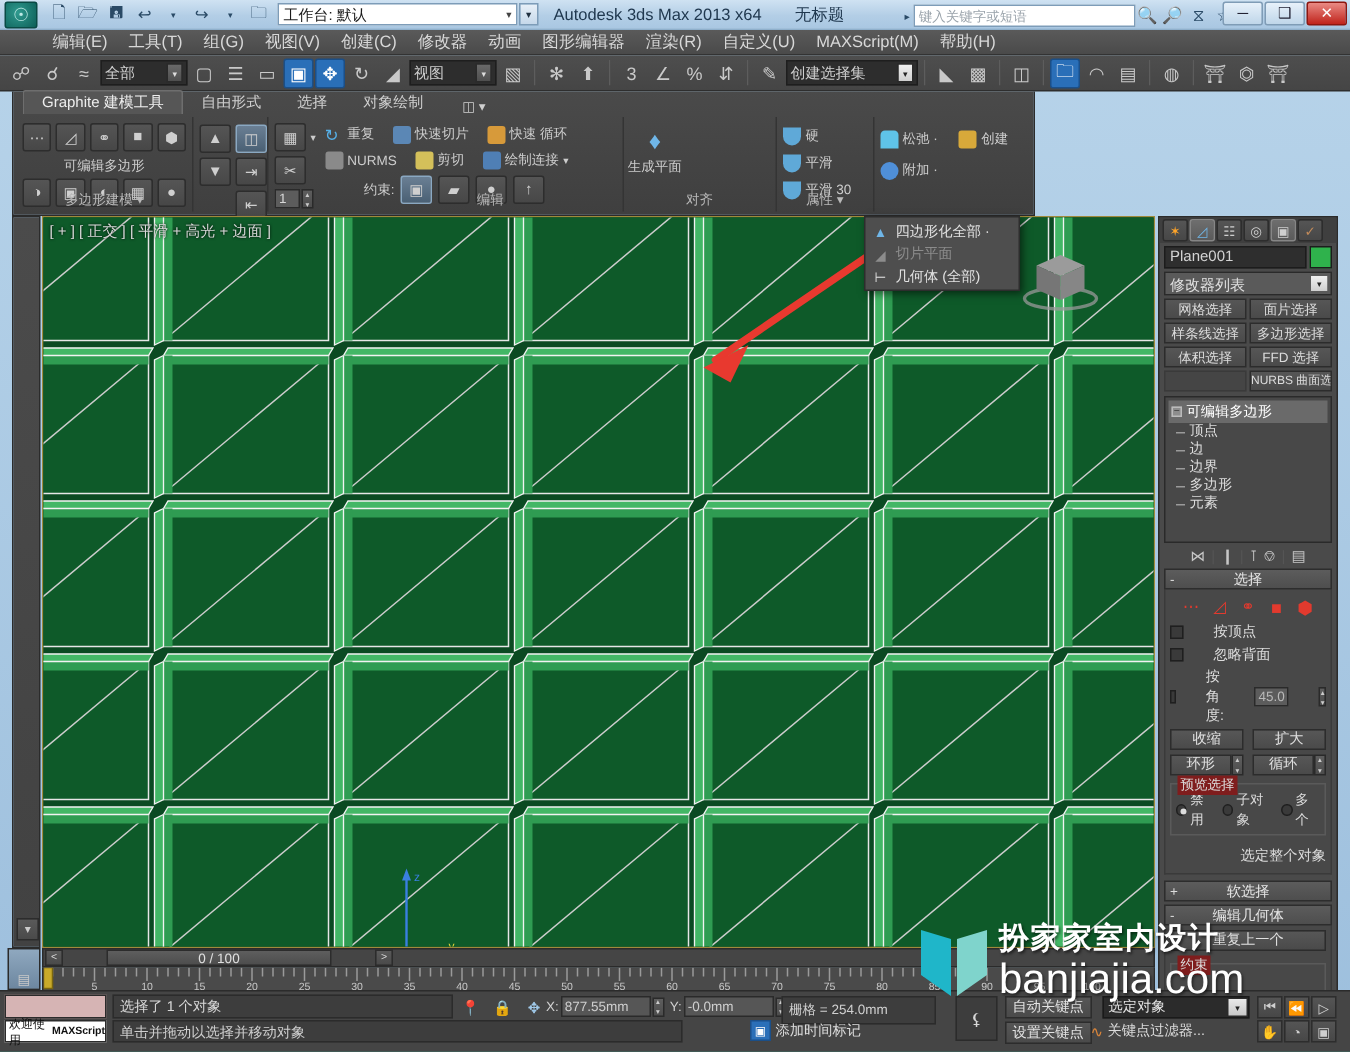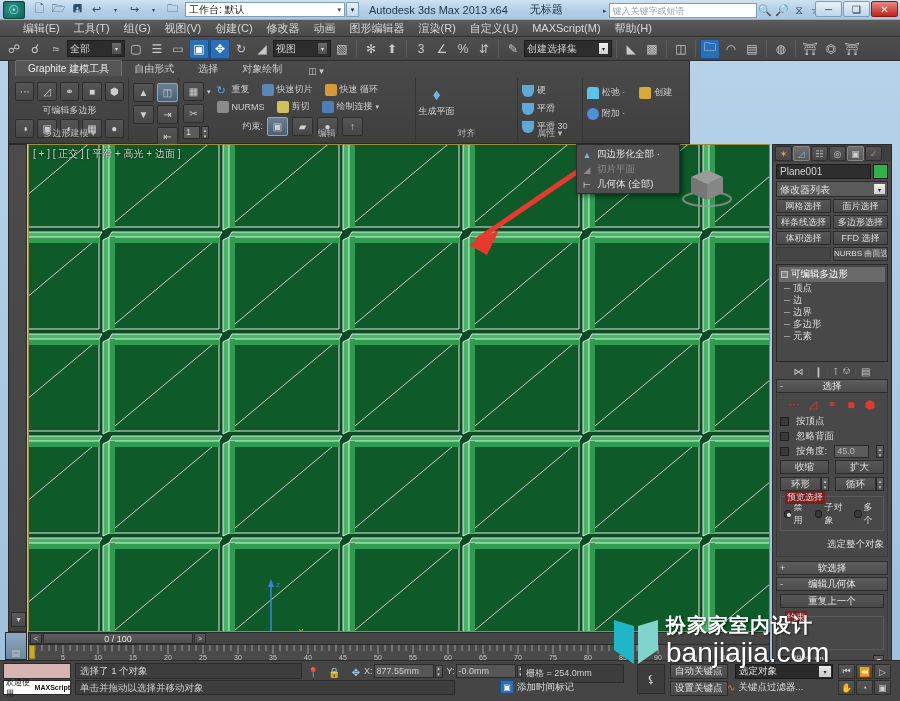--- a/index.html
+++ b/index.html
@@ -40,21 +40,21 @@
      justify-content:center; font-size:11px; color:#2a4a66; }
   .winbtns { position:absolute; right:2px; top:1px; display:flex; gap:1px; }
   .wb { width:27px; height:16px; border:1px solid #7f9cb6; border-radius:2px;
      background:linear-gradient(#e7f1fa,#bfd6e9); display:flex;
      align-items:center; justify-content:center; font-size:10px; color:#223;}
   .wb.close { background:linear-gradient(#e98a84,#c0241c); border-color:#8e1710; color:#fff; }
 
   
   .menubar { position:absolute; left:0; top:20px; width:900px; height:17px;
      background:linear-gradient(#5a5a5a,#4a4a4a); display:flex; align-items:center;
-     padding-left:16px; border-bottom:1px solid #333; }
+     padding-left:28px; border-bottom:1px solid #333; }
   .menubar span { padding:0 7px; font-size:11px; color:#d8d8d8; line-height:16px;}
 
   
   .maintb { position:absolute; left:0; top:37px; width:900px; height:24px;
      background:linear-gradient(#4e4e4e,#454545); border-bottom:1px solid #2e2e2e;
      display:flex; align-items:center; gap:1px; padding-left:4px; }
   .tbtn { width:20px; height:20px; display:flex; align-items:center; justify-content:center;
      font-size:12px; color:#c9c9c9; border:1px solid transparent; border-radius:2px; }
   .tbtn.on { background:#2a6fb8; border-color:#1b4f88; color:#fff; }
   .tsep { width:1px; height:17px; background:#343434; margin:0 3px;
@@ -157,21 +157,21 @@
      gap:4px; margin:3px 0 2px 0; font-size:10px; color:#c7c7c7; }
   .rollhdr { margin:2px 3px 0 3px; height:14px; background:linear-gradient(#5c5c5c,#4e4e4e);
      border:1px solid #2d2d2d; display:flex; align-items:center;
      justify-content:center; position:relative; font-size:9.5px; color:#e6e6e6;}
   .rollhdr .pm { position:absolute; left:3px; font-size:9px; color:#ddd; }
   .rollbody { margin:0 3px; border:1px solid #3a3a3a; border-top:none;
      background:#484848; padding:3px; }
   .subicons { display:flex; justify-content:center; gap:5px; margin:2px 0 4px 0; }
   .subic { width:14px; height:13px; display:flex; align-items:center;
      justify-content:center; }
-  .chkrow { display:flex; align-items:center; gap:7px; font-size:9.5px;
+  .chkrow { display:flex; align-items:center; gap:20px; font-size:9.5px;
      color:#dcdcdc; margin-bottom:2px; }
   .chk { width:9px; height:9px; background:#3a3a3a; border:1px solid #1f1f1f; }
   .spinfield { flex:1; height:13px; background:#5c5c5c; border:1px solid #2a2a2a;
      color:#b9b9b9; font-size:9px; padding:0 2px; line-height:11px; position:relative;}
   .spin { width:8px; height:13px; background:linear-gradient(#5e5e5e,#4c4c4c);
      border:1px solid #2a2a2a; font-size:5px; color:#ccc; display:flex;
      flex-direction:column; align-items:center; justify-content:center; }
   .btn2 { display:grid; grid-template-columns:1fr 1fr; gap:6px; margin-bottom:3px; }
   .gbtn { height:14px; background:linear-gradient(#575757,#4a4a4a);
      border:1px solid #2c2c2c; font-size:9.5px; color:#e0e0e0;
@@ -181,21 +181,21 @@
   .grpbox .gl { position:absolute; top:-6px; left:4px; background:#7f1d1d;
      padding:0 2px; font-size:9px; color:#dcdcdc; }
   .radiorow { display:flex; align-items:center; gap:2px; font-size:9px; color:#dcdcdc;}
   .radio { width:8px; height:8px; border-radius:50%; border:1px solid #1f1f1f;
      background:#3a3a3a; position:relative; }
   .radio.on::after { content:""; position:absolute; left:2px; top:2px;
      width:4px; height:4px; border-radius:50%; background:#ddd; }
 
   
   .trackbar { position:absolute; left:28px; top:632px; width:742px; height:13px;
-     background:#454545; border:1px solid #2b2b2b; display:flex; align-items:center;}
+     background:#454545; border:1px solid #2b2b2b; display:flex; align-items:center;gap:28px;}
   .tb-arrow { width:12px; height:11px; background:linear-gradient(#5a5a5a,#4a4a4a);
      border:1px solid #2c2c2c; font-size:7px; color:#ddd; display:flex;
      align-items:center; justify-content:center; margin:0 1px;}
   .timeslider { width:150px; height:11px; background:linear-gradient(#5e5e5e,#4d4d4d);
      border:1px solid #2c2c2c; font-size:9px; color:#e0e0e0; text-align:center;
      line-height:10px; }
   .ruler { position:absolute; left:28px; top:645px; width:742px; height:15px;
      background:#4a4a4a; border-left:1px solid #2b2b2b; border-right:1px solid #2b2b2b;
      overflow:hidden; }
   .vpthumb { position:absolute; left:5px; top:632px; width:22px; height:28px;

